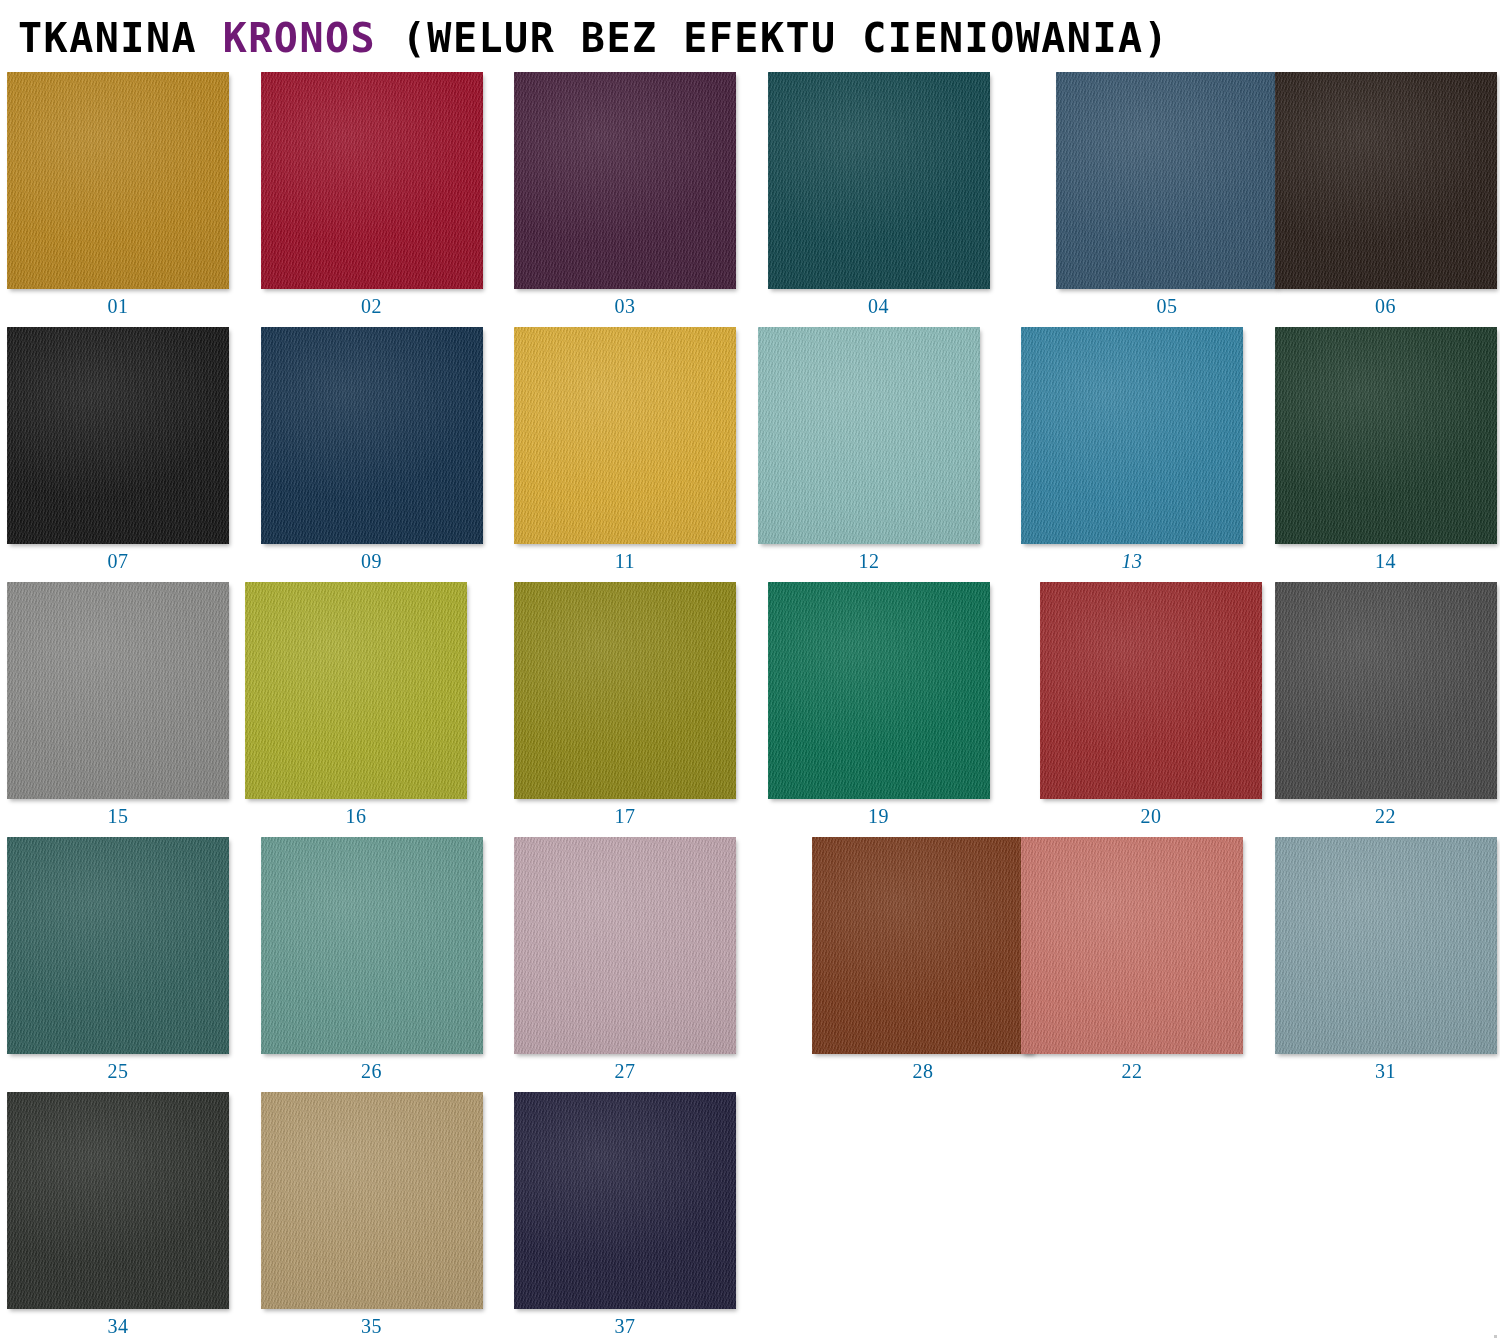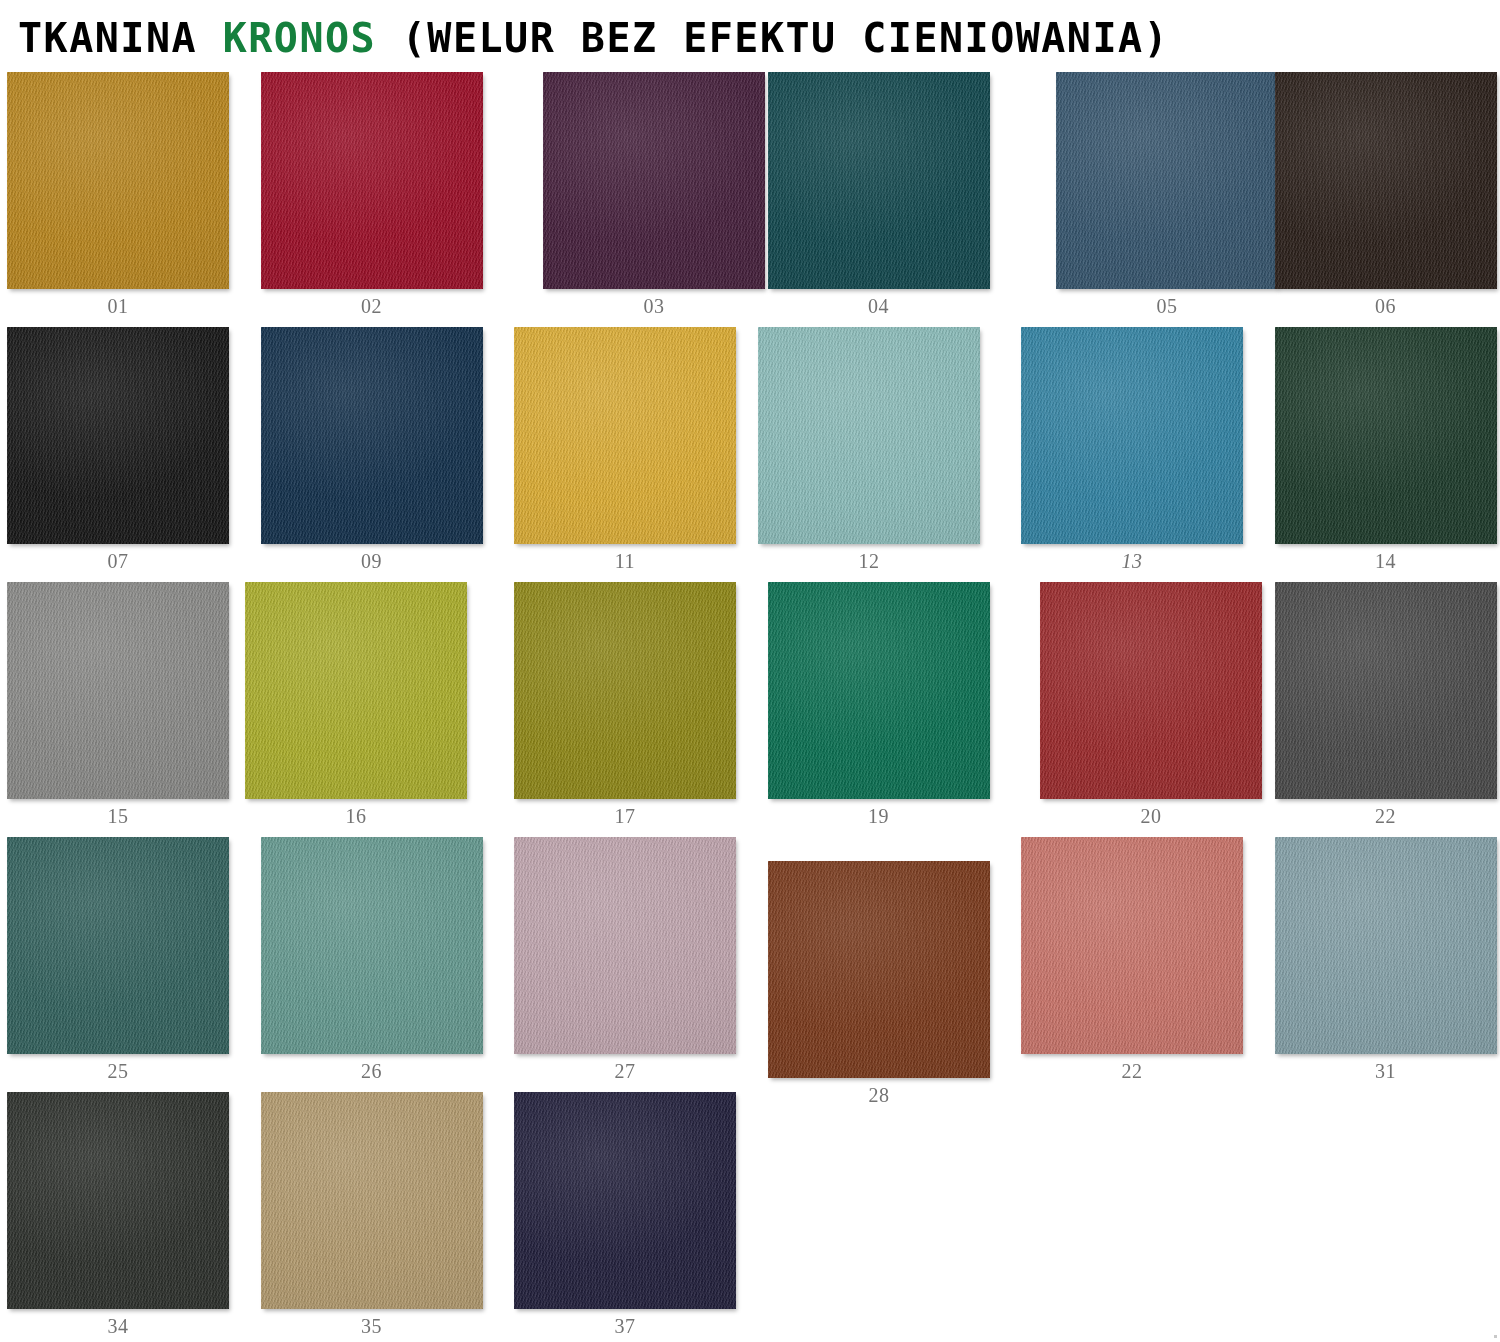--- a/index.html
+++ b/index.html
@@ -35,21 +35,21 @@
     white-space: pre;
   }
   .title-seg {
     font-family: "DejaVu Sans Mono", "Liberation Mono", monospace;
     font-weight: bold;
     font-size: 40px;
     line-height: 44px;
     letter-spacing: 1.5px;
     color: #000000;
   }
-  .title-seg.accent { color: #15803d; }
+  .title-seg.accent { color: #701a75; }
 
   
   #grid {
     position: absolute;
     left: 0px;
     top: 72px;
     width: 1500px;
   }
   .swatch-row {
     position: relative;
@@ -105,21 +105,21 @@
 
   .swatch-label {
     position: absolute;
     left: 0;
     top: 222px;
     width: 222px;
     text-align: center;
     font-family: "Liberation Serif", "DejaVu Serif", serif;
     font-size: 20px;
     line-height: 24px;
-    color: #737373;
+    color: #0369a1;
     letter-spacing: 0.5px;
   }
 
   
   #corner-artifact {
     position: absolute;
     right: 3px;
     bottom: 4px;
     width: 3px;
     height: 3px;
@@ -138,21 +138,21 @@
   <div id="grid">
       <div class="swatch-row">
         <div class="swatch-cell" style="left: 7px;">
           <div class="swatch-chip" title="#b8861f" style="background-color: rgb(184, 134, 31);"></div>
           <div class="swatch-label">01</div>
         </div>
         <div class="swatch-cell" style="left: 260.5px;">
           <div class="swatch-chip" title="#9c0f28" style="background-color: rgb(156, 15, 40);"></div>
           <div class="swatch-label">02</div>
         </div>
-        <div class="swatch-cell" style="left: 514px; margin-left: 29px;">
+        <div class="swatch-cell" style="left: 514px;">
           <div class="swatch-chip" title="#46203c" style="background-color: rgb(70, 32, 60);"></div>
           <div class="swatch-label">03</div>
         </div>
         <div class="swatch-cell" style="left: 767.5px;">
           <div class="swatch-chip" title="#12484e" style="background-color: rgb(18, 72, 78);"></div>
           <div class="swatch-label">04</div>
         </div>
         <div class="swatch-cell" style="left: 1056px;">
           <div class="swatch-chip" title="#36556e" style="background-color: rgb(54, 85, 110);"></div>
           <div class="swatch-label">05</div>
@@ -220,21 +220,21 @@
           <div class="swatch-label">25</div>
         </div>
         <div class="swatch-cell" style="left: 260.5px;">
           <div class="swatch-chip" title="#659a90" style="background-color: rgb(101, 154, 144);"></div>
           <div class="swatch-label">26</div>
         </div>
         <div class="swatch-cell" style="left: 514px;">
           <div class="swatch-chip" title="#c0a5ae" style="background-color: rgb(192, 165, 174);"></div>
           <div class="swatch-label">27</div>
         </div>
-        <div class="swatch-cell" style="left: 768px; margin-top: 24px;">
+        <div class="swatch-cell" style="left: 812px;">
           <div class="swatch-chip" title="#7a3a1c" style="background-color: rgb(122, 58, 28);"></div>
           <div class="swatch-label">28</div>
         </div>
         <div class="swatch-cell" style="left: 1021px;">
           <div class="swatch-chip" title="#c9746a" style="background-color: rgb(201, 116, 106);"></div>
           <div class="swatch-label">22</div>
         </div>
         <div class="swatch-cell" style="left: 1274.5px;">
           <div class="swatch-chip" title="#84a0a8" style="background-color: rgb(132, 160, 168);"></div>
           <div class="swatch-label">31</div>

